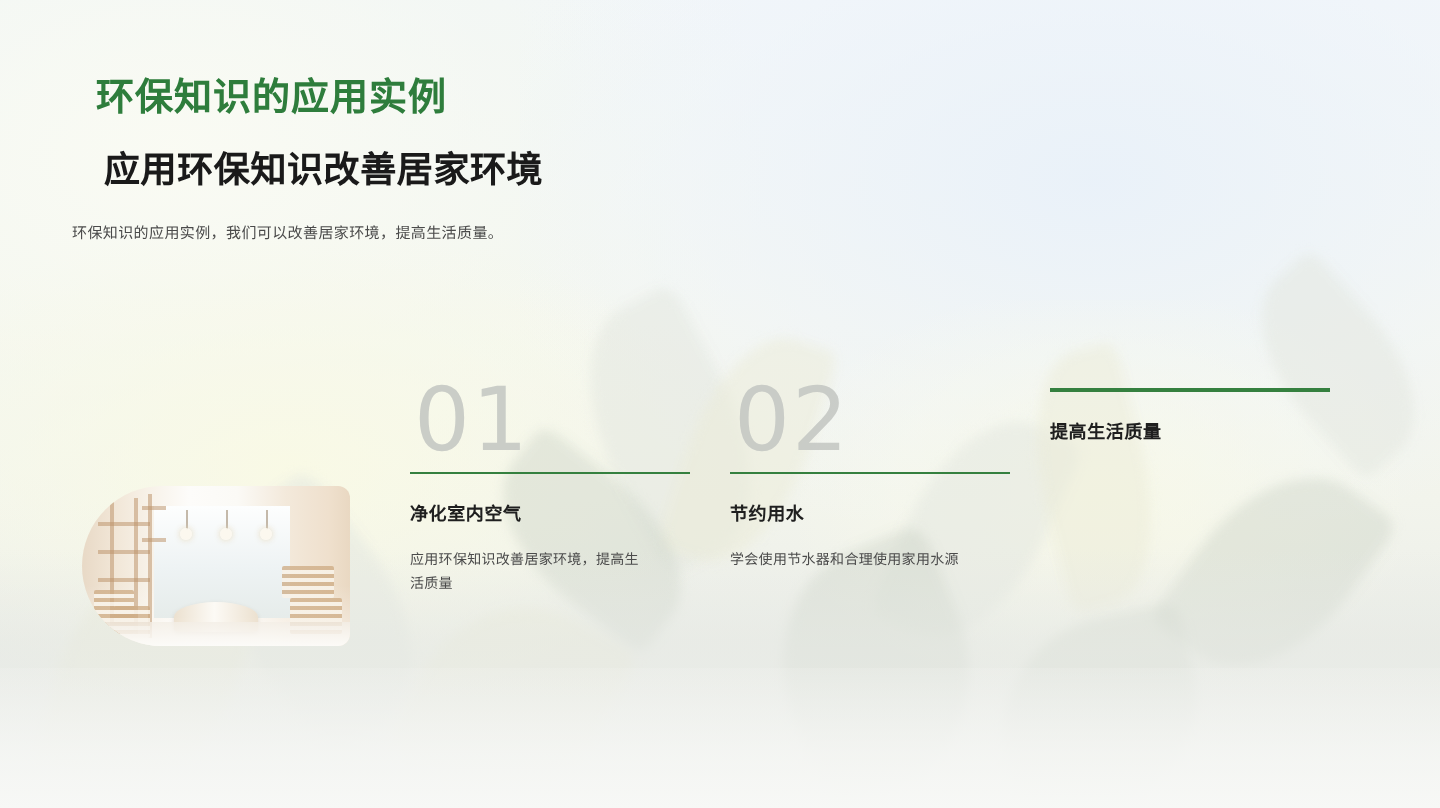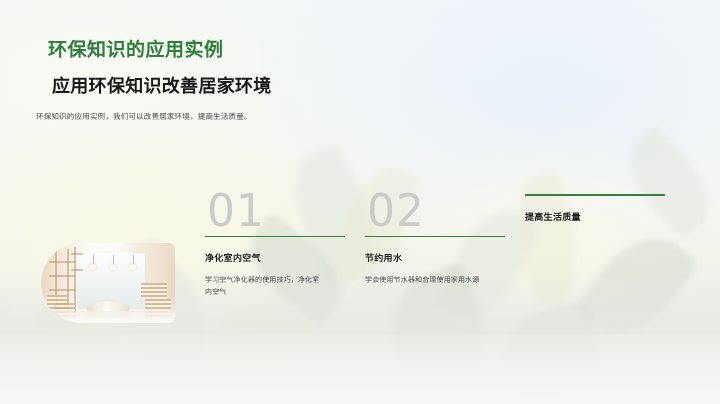--- a/index.html
+++ b/index.html
@@ -307,21 +307,21 @@
 
       <div class="open-book" style="left:46px; top:58px;"></div>
       <div class="table-top"></div>
     </div>
   </div>
 
   <div class="col col-1">
     <p class="big-number">01</p>
     <div class="rule"></div>
     <p class="col-heading">净化室内空气</p>
-    <p class="col-desc">学习空气净化器的使用技巧，净化室内空气</p>
+    <p class="col-desc">应用环保知识改善居家环境，提高生活质量</p>
   </div>
 
   <div class="col col-2">
     <p class="big-number">02</p>
     <div class="rule"></div>
     <p class="col-heading">节约用水</p>
     <p class="col-desc">学会使用节水器和合理使用家用水源</p>
   </div>
 
   <div class="col col-3">

